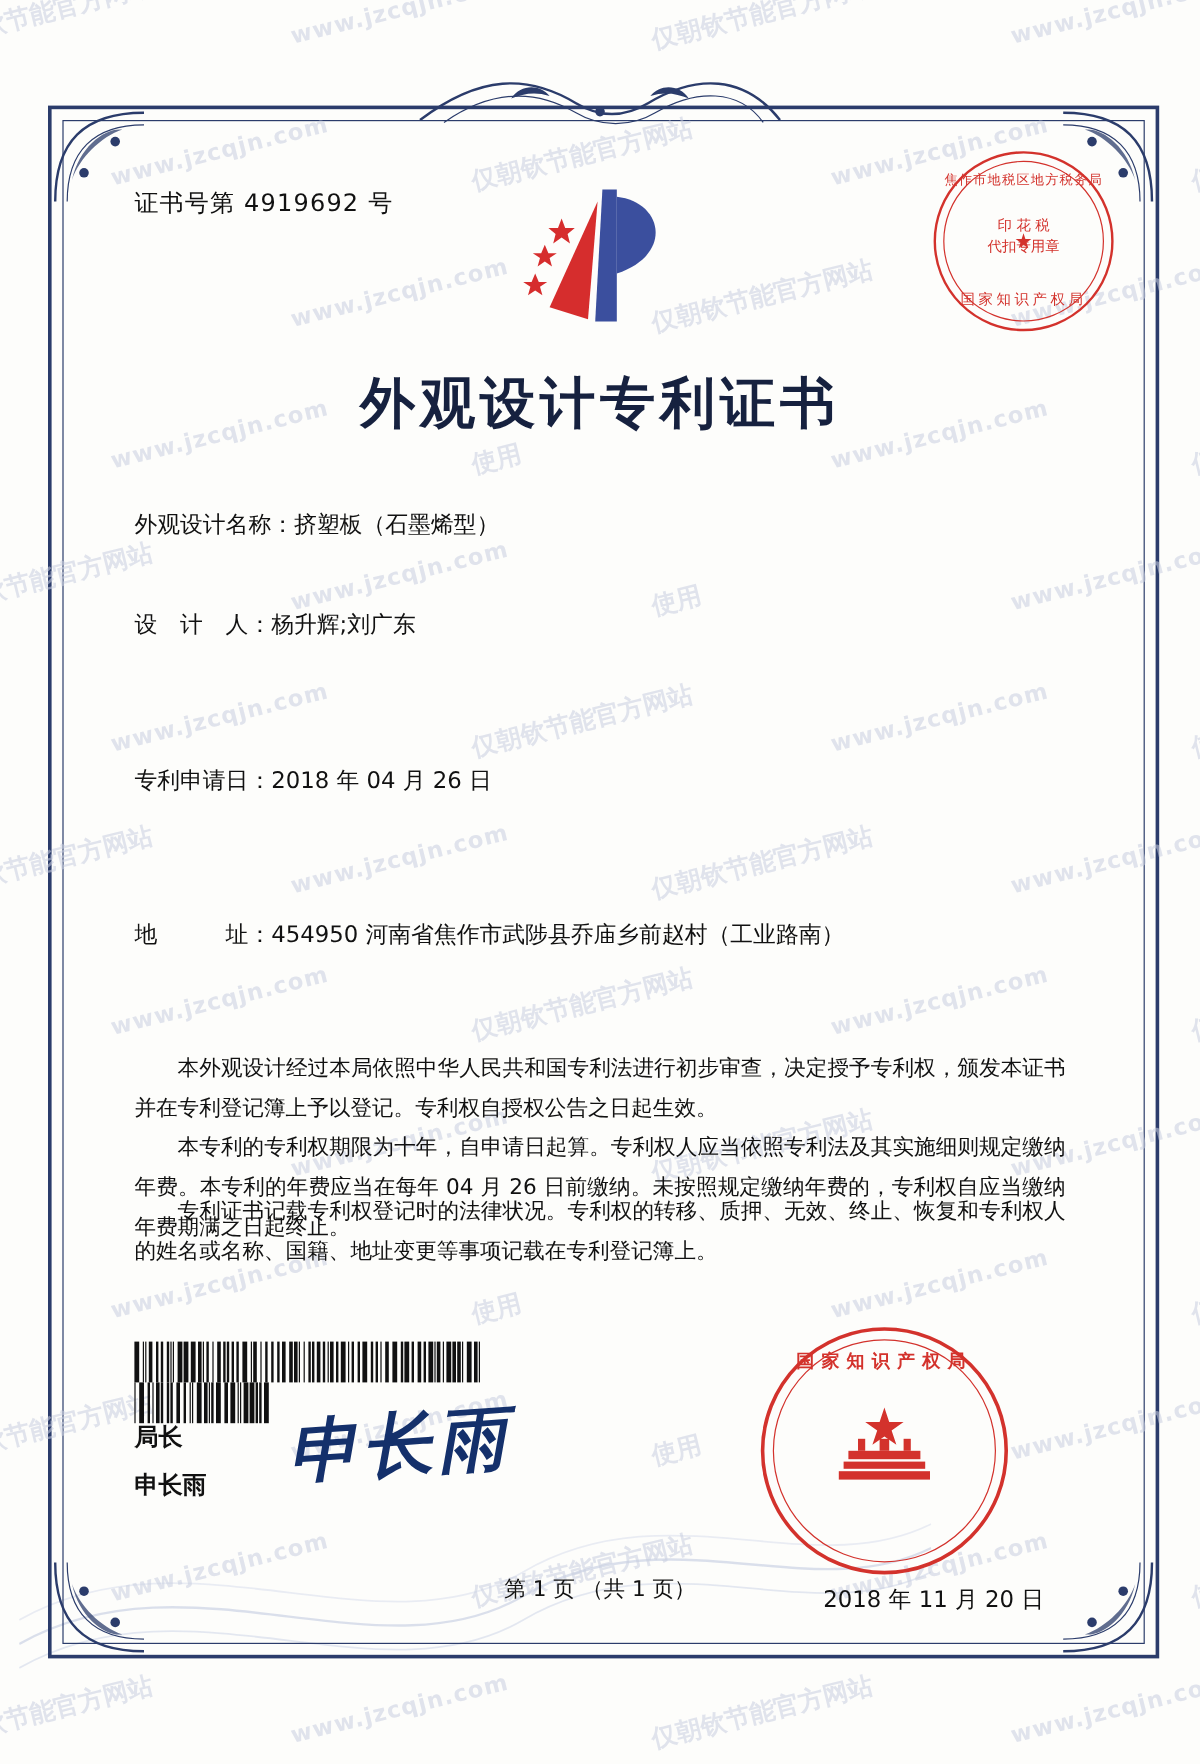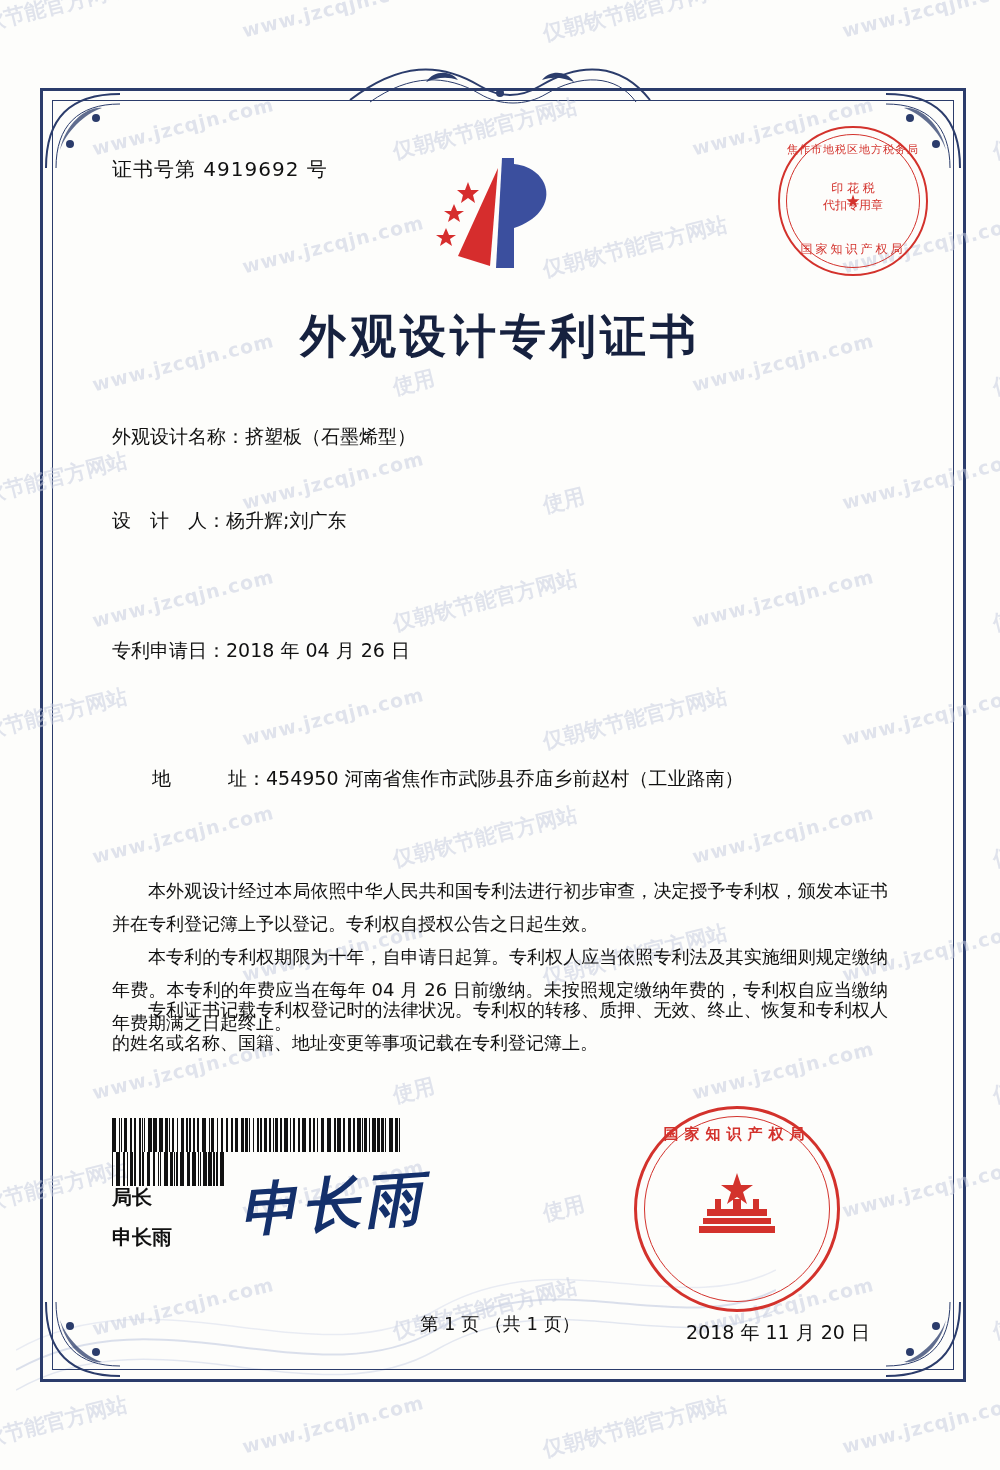--- a/index.html
+++ b/index.html
@@ -108,21 +108,21 @@
     font-size:19px;color:#111;
   }
   .field .lbl{display:inline-block;color:#111;}
   .field .val{color:#111;}
 
   #f-name{top:336px;text-align:center;}
   #f-designer{top:420px;}
   #f-patentno{top:486px;}
   #f-appdate{top:550px;}
   #f-owner{top:614px;}
-  #f-addr{top:678px;margin-left:40px;}
+  #f-addr{top:678px;}
   #f-grantdate{top:742px;}
   #f-pubno{position:absolute;left:490px;top:742px;font-size:19px;color:#111;}
 
   
   .para{
     position:absolute;left:72px;width:776px;
     font-size:18px;line-height:33px;color:#111;
     text-align:justify;text-indent:36px;
   }
   #p1{top:786px;}

